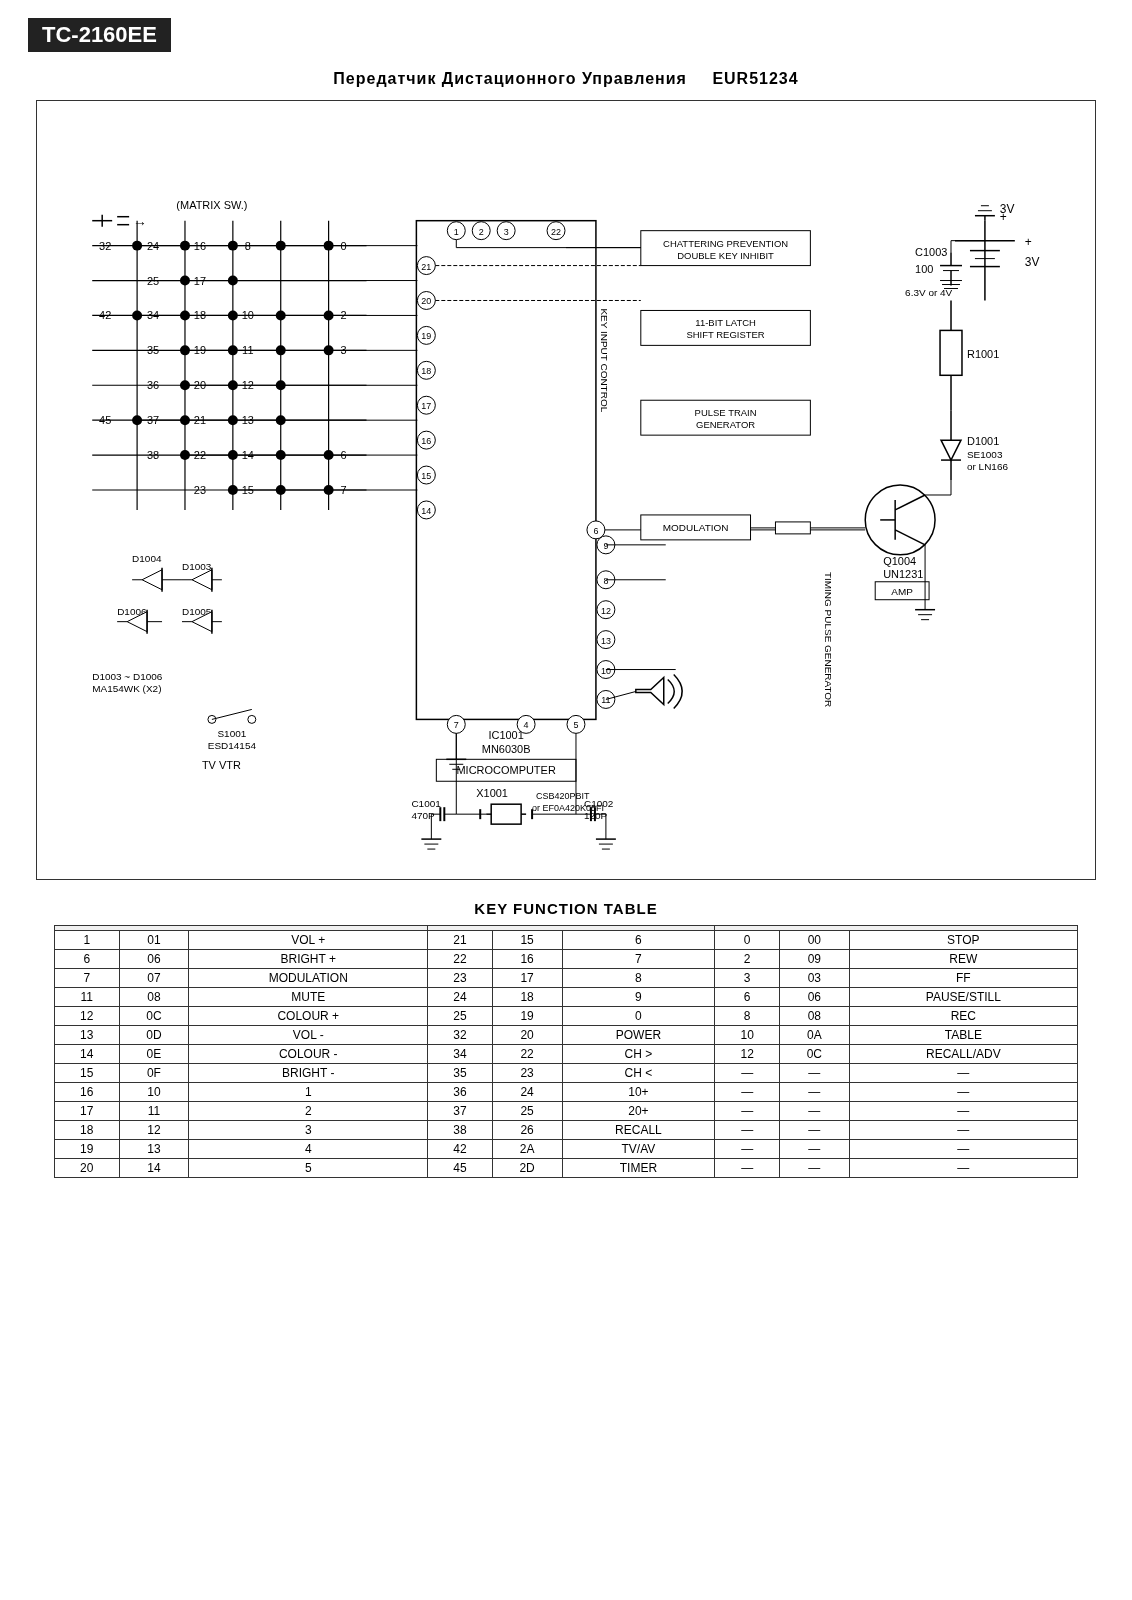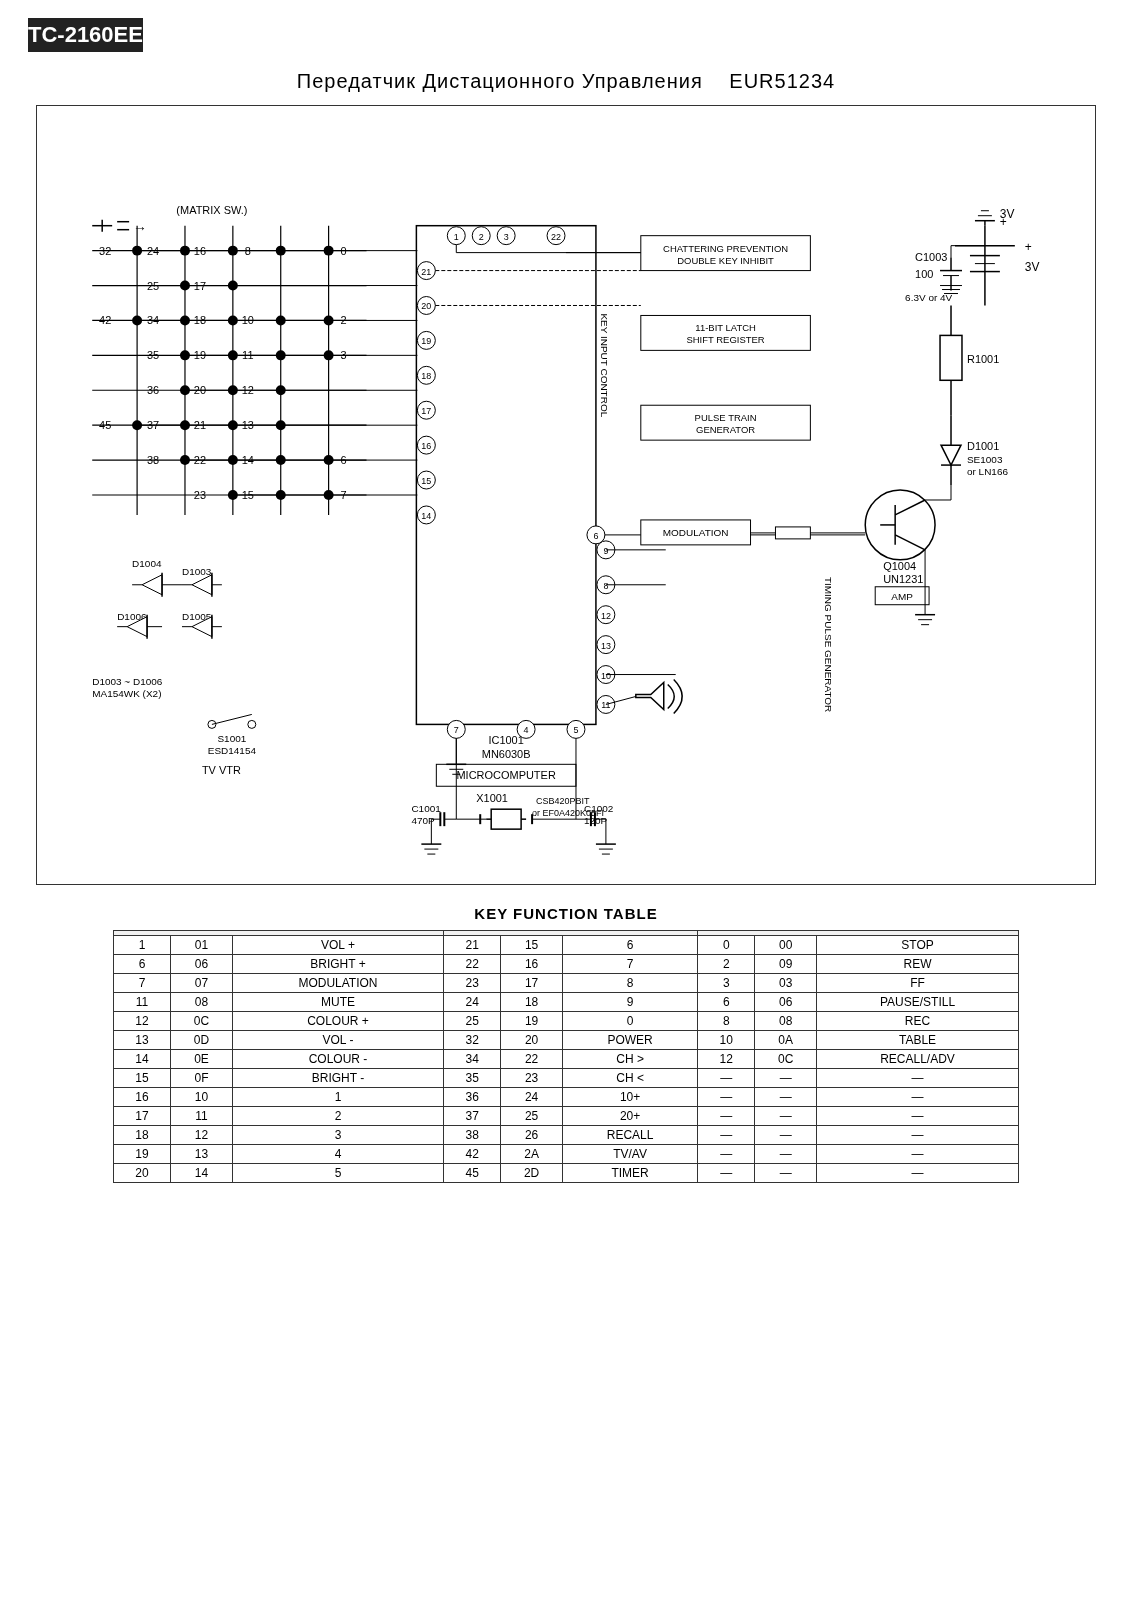--- a/index.html
+++ b/index.html
@@ -9,22 +9,22 @@
       background: #fff;
       font-family: Arial, Helvetica, sans-serif;
       color: #000;
     }
 
     .title-section {
       text-align: center;
       margin: 18px 0 10px 0;
     }
     .title-russian {
-      font-size: 20px;
-      font-weight: normal;
+      font-size: 16px;
+      font-weight: bold;
       letter-spacing: 1px;
       margin-bottom: 12px;
     }
     .title-russian span.eur {
       margin-left: 20px;
     }
     .title-english {
       font-size: 22px;
       font-weight: bold;
       letter-spacing: 2px;
@@ -35,21 +35,21 @@
       width: 1060px;
       margin: 10px auto;
       border: 1.5px solid #333;
       position: relative;
       height: 780px;
       background: #fff;
     }
 
     
     .table-section {
-      width: 906px;
+      width: 1024px;
       margin: 20px auto 0 auto;
     }
     .table-title {
       text-align: center;
       font-size: 15px;
       font-weight: bold;
       margin-bottom: 8px;
       letter-spacing: 1px;
     }
     .key-table {
@@ -74,21 +74,21 @@
       width: 100%;
       height: 100%;
     }
   </style>
 </head>
 <body>
 
 
 
 
-<div style="display:inline-block; background:#222; color:#fff; font-size:22px; font-weight:bold; padding:4px 0; margin:18px 0 0 28px;">
+<div style="display:inline-block; background:#222; color:#fff; font-size:22px; font-weight:bold; padding:4px 14px; margin:18px 0 0 28px;">
   <span>TC-2160EE</span>
 </div>
 
 
 <div class="title-section">
   <div class="title-russian">
     <span>Передатчик Дистационного Управления</span>
     <span class="eur">EUR51234</span>
   </div>
 </div>

